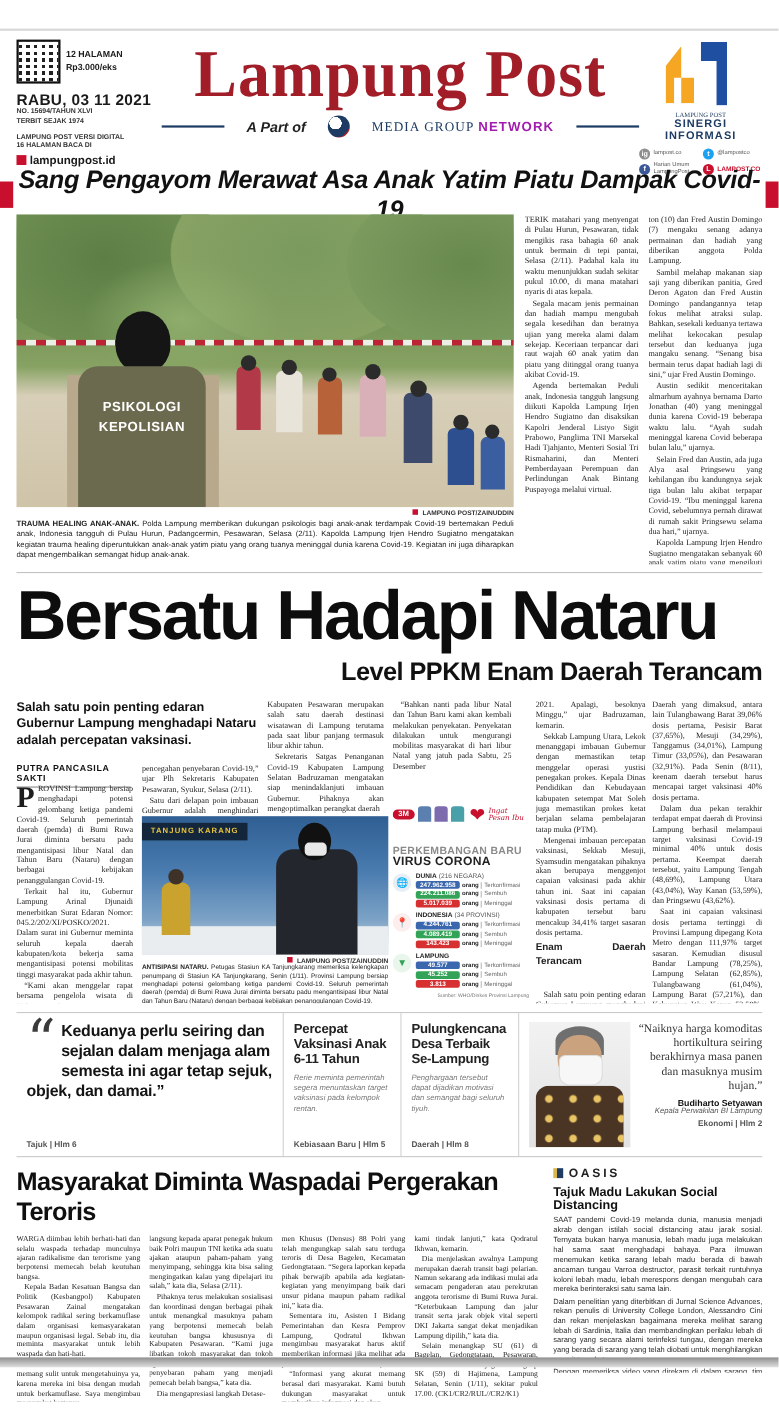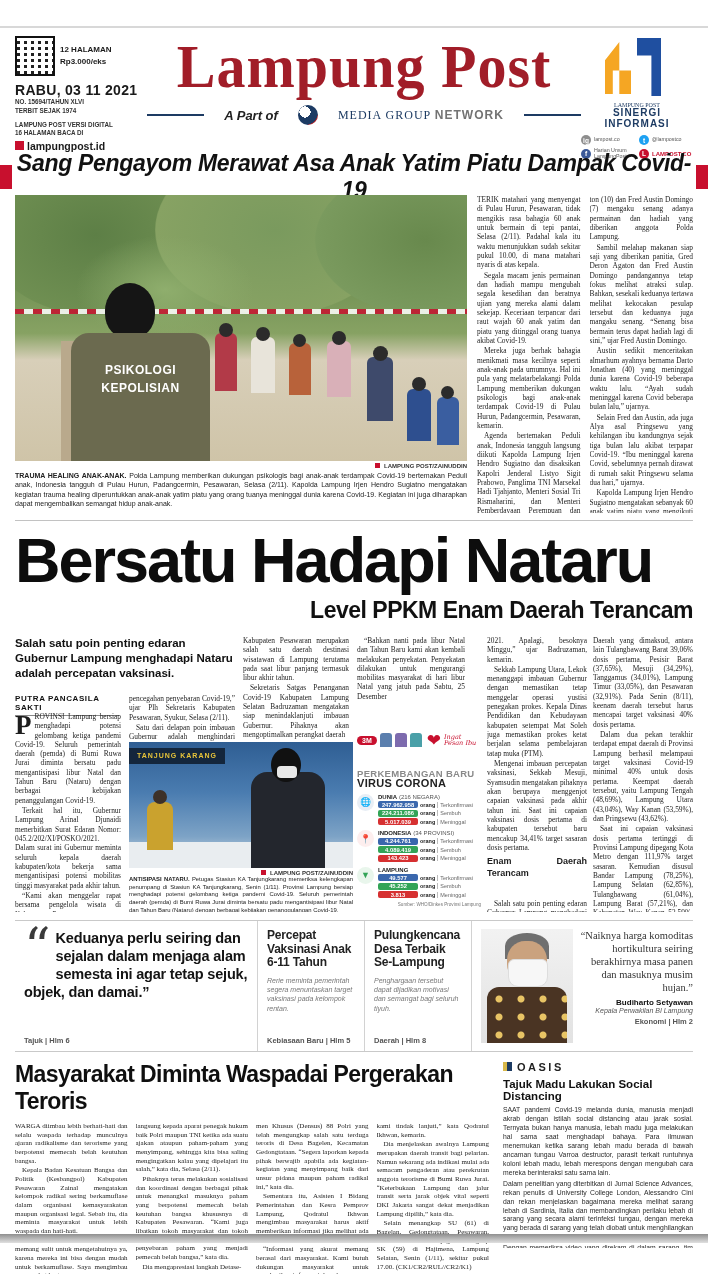--- a/index.html
+++ b/index.html
@@ -25,21 +25,21 @@
   .h-center{flex:1;text-align:center;}
   .masthead{font-family:"Liberation Serif",serif;font-weight:bold;color:#a11d28;
             font-size:58px;line-height:1;letter-spacing:1px;transform:scaleY(1.05);margin-top:2px;}
   .tagline{font-size:11px;font-weight:bold;color:#2b2b2b;letter-spacing:5px;margin-top:8px;}
   .partof{display:flex;align-items:center;justify-content:center;gap:20px;margin-top:9px;}
   .pline{height:2px;background:#1d3b63;flex:1;max-width:120px;}
   .partof-txt{font-size:13px;font-weight:bold;font-style:italic;color:#222;}
   .mg-logo{width:20px;height:20px;border-radius:50%;flex:none;
            background:radial-gradient(circle at 35% 35%,#fff 0 30%,#1d3b63 31% 70%,#a11d28 71%);}
   .mg-name{font-family:"Liberation Serif",serif;font-size:12px;color:#1d3b63;letter-spacing:1px;}
-  .mg-net{color:#737373;font-weight:bold;font-family:"Liberation Sans",sans-serif;}
+  .mg-net{color:#a21caf;font-weight:bold;font-family:"Liberation Sans",sans-serif;}
   .h-right{width:112px;flex:none;text-align:center;}
   .logo41{position:relative;height:62px;margin-top:2px;}
   .l41-4{position:absolute;left:24px;top:4px;width:26px;height:52px;background:#f5a623;
          clip-path:polygon(0 35%,55% 0,55% 100%,100% 100%,100% 55%,30% 55%,30% 100%,0 100%);}
   .l41-1{position:absolute;left:56px;top:0;width:24px;height:58px;background:#1f4fa0;
          clip-path:polygon(0 0,100% 0,100% 100%,60% 100%,60% 30%,0 30%);}
   .l41-title{font-family:"Liberation Serif",serif;font-size:6px;color:#1d3b63;margin-top:2px;}
   .l41-big{font-size:10px;font-weight:bold;color:#1d3b63;letter-spacing:1px;line-height:1.05;}
   .socials{display:grid;grid-template-columns:1fr 1fr;gap:3px 4px;margin-top:6px;text-align:left;}
   .soc{display:flex;align-items:center;gap:3px;}
@@ -60,21 +60,21 @@
   .ts-photo-wrap{width:452px;flex:none;}
   .photo-main{position:relative;width:452px;height:266px;overflow:hidden;
      background:linear-gradient(180deg,#e8ecdf 0%,#9db37e 8%,#6f8f52 30%,#87a263 52%,#d8cfb9 62%,#cfc4a8 100%);}
   .blob{position:absolute;border-radius:50%;}
   .garland{position:absolute;left:0;top:43%;width:100%;height:5px;
      background:repeating-linear-gradient(90deg,#c8102e 0 9px,#fff 9px 18px);opacity:.85;}
   .fig{position:absolute;border-radius:6px 6px 0 0;}
   .fig-head{position:absolute;border-radius:50%;background:#2b2b2b;}
   .vest-woman{position:absolute;left:56px;bottom:0;width:118px;height:178px;}
   .vw-head{position:absolute;left:34px;top:0;width:50px;height:56px;border-radius:50% 50% 45% 45%;background:#151515;}
-  .vw-body{position:absolute;left:0;top:50px;width:139px;height:128px;border-radius:18px 18px 0 0;background:#6b6a4f;}
+  .vw-body{position:absolute;left:0;top:50px;width:116px;height:128px;border-radius:18px 18px 0 0;background:#6b6a4f;}
   .vw-sleeve{position:absolute;top:58px;width:20px;height:120px;background:#b9a98c;}
   .vest-txt{position:absolute;left:0;top:28px;width:100%;text-align:center;color:#fff;
             font-weight:bold;font-size:12px;letter-spacing:.5px;line-height:1.5;}
   .photo-credit{font-size:6px;font-weight:bold;color:#333;text-align:right;margin-top:2px;}
   .credit-sq{display:inline-block;width:5px;height:5px;background:#c8102e;margin-right:2px;}
   .ts-caption{font-size:7px;color:#222;line-height:1.35;text-align:justify;margin-top:2px;}
   .ts-cols{flex:1;display:flex;gap:9px;}
   .ts-col{flex:1;height:318px;overflow:hidden;}
   .serifbody{font-family:"Liberation Serif",serif;font-size:7.4px;line-height:1.26;
              color:#1d1d1d;text-align:justify;}
@@ -300,21 +300,20 @@
       <div class="ts-caption">
         <b>TRAUMA HEALING ANAK-ANAK.</b>
         <span>Polda Lampung memberikan dukungan psikologis bagi anak-anak terdampak Covid-19 bertemakan Peduli anak, Indonesia tangguh di Pulau Hurun, Padangcermin, Pesawaran, Selasa (2/11). Kapolda Lampung Irjen Hendro Sugiatno mengatakan kegiatan trauma healing diperuntukkan anak-anak yatim piatu yang orang tuanya meninggal dunia karena Covid-19. Kegiatan ini juga diharapkan dapat mengembalikan semangat hidup anak-anak.</span>
       </div>
     </div>
 
     <div class="ts-cols">
       <div class="ts-col serifbody">
         <p class="noindent">TERIK matahari yang menyengat di Pulau Hurun, Pesawaran, tidak mengikis rasa bahagia 60 anak untuk bermain di tepi pantai, Selasa (2/11). Padahal kala itu waktu menunjukkan sudah sekitar pukul 10.00, di mana matahari nyaris di atas kepala.</p>
         <p>Segala macam jenis permainan dan hadiah mampu mengubah segala kesedihan dan beratnya ujian yang mereka alami dalam sekejap. Keceriaan terpancar dari raut wajah 60 anak yatim dan piatu yang ditinggal orang tuanya akibat Covid-19.</p>
-        <p>Mereka juga berhak bahagia menikmati masa kecilnya seperti anak-anak pada umumnya. Hal ini pula yang melatarbelakangi Polda Lampung memberikan dukungan psikologis bagi anak-anak terdampak Covid-19 di Pulau Hurun, Padangcermin, Pesawaran, kemarin.</p>
         <p>Agenda bertemakan Peduli anak, Indonesia tangguh langsung diikuti Kapolda Lampung Irjen Hendro Sugiatno dan disaksikan Kapolri Jenderal Listyo Sigit Prabowo, Panglima TNI Marsekal Hadi Tjahjanto, Menteri Sosial Tri Rismaharini, dan Menteri Pemberdayaan Perempuan dan Perlindungan Anak Bintang Puspayoga melalui virtual.</p>
 
       </div>
       <div class="ts-col serifbody">
         <p class="noindent">ton (10) dan Fred Austin Domingo (7) mengaku senang adanya permainan dan hadiah yang diberikan anggota Polda Lampung.</p>
         <p>Sambil melahap makanan siap saji yang diberikan panitia, Gred Deron Agaton dan Fred Austin Domingo pandangannya tetap fokus melihat atraksi sulap. Bahkan, sesekali keduanya tertawa melihat kekocakan pesulap tersebut dan keduanya juga mangaku senang. “Senang bisa bermain terus dapat hadiah lagi di sini,” ujar Fred Austin Domingo.</p>
         <p>Austin sedikit menceritakan almarhum ayahnya bernama Darto Jonathan (40) yang meninggal dunia karena Covid-19 beberapa waktu lalu. “Ayah sudah meninggal karena Covid beberapa bulan lalu,” ujarnya.</p>
         <p>Selain Fred dan Austin, ada juga Alya asal Pringsewu yang kehilangan ibu kandungnya sejak tiga bulan lalu akibat terpapar Covid-19. “Ibu meninggal karena Covid, sebelumnya pernah dirawat di rumah sakit Pringsewu selama dua hari,” ujarnya.</p>
         <p>
           <span>Kapolda Lampung Irjen Hendro Sugiatno mengatakan sebanyak 60 anak yatim piatu yang mengikuti kegiatan trauma healing ini. Kegiatan ini juga diharapkan dapat mengembalikan semangat hidup anak-anak. (S1)</span>

